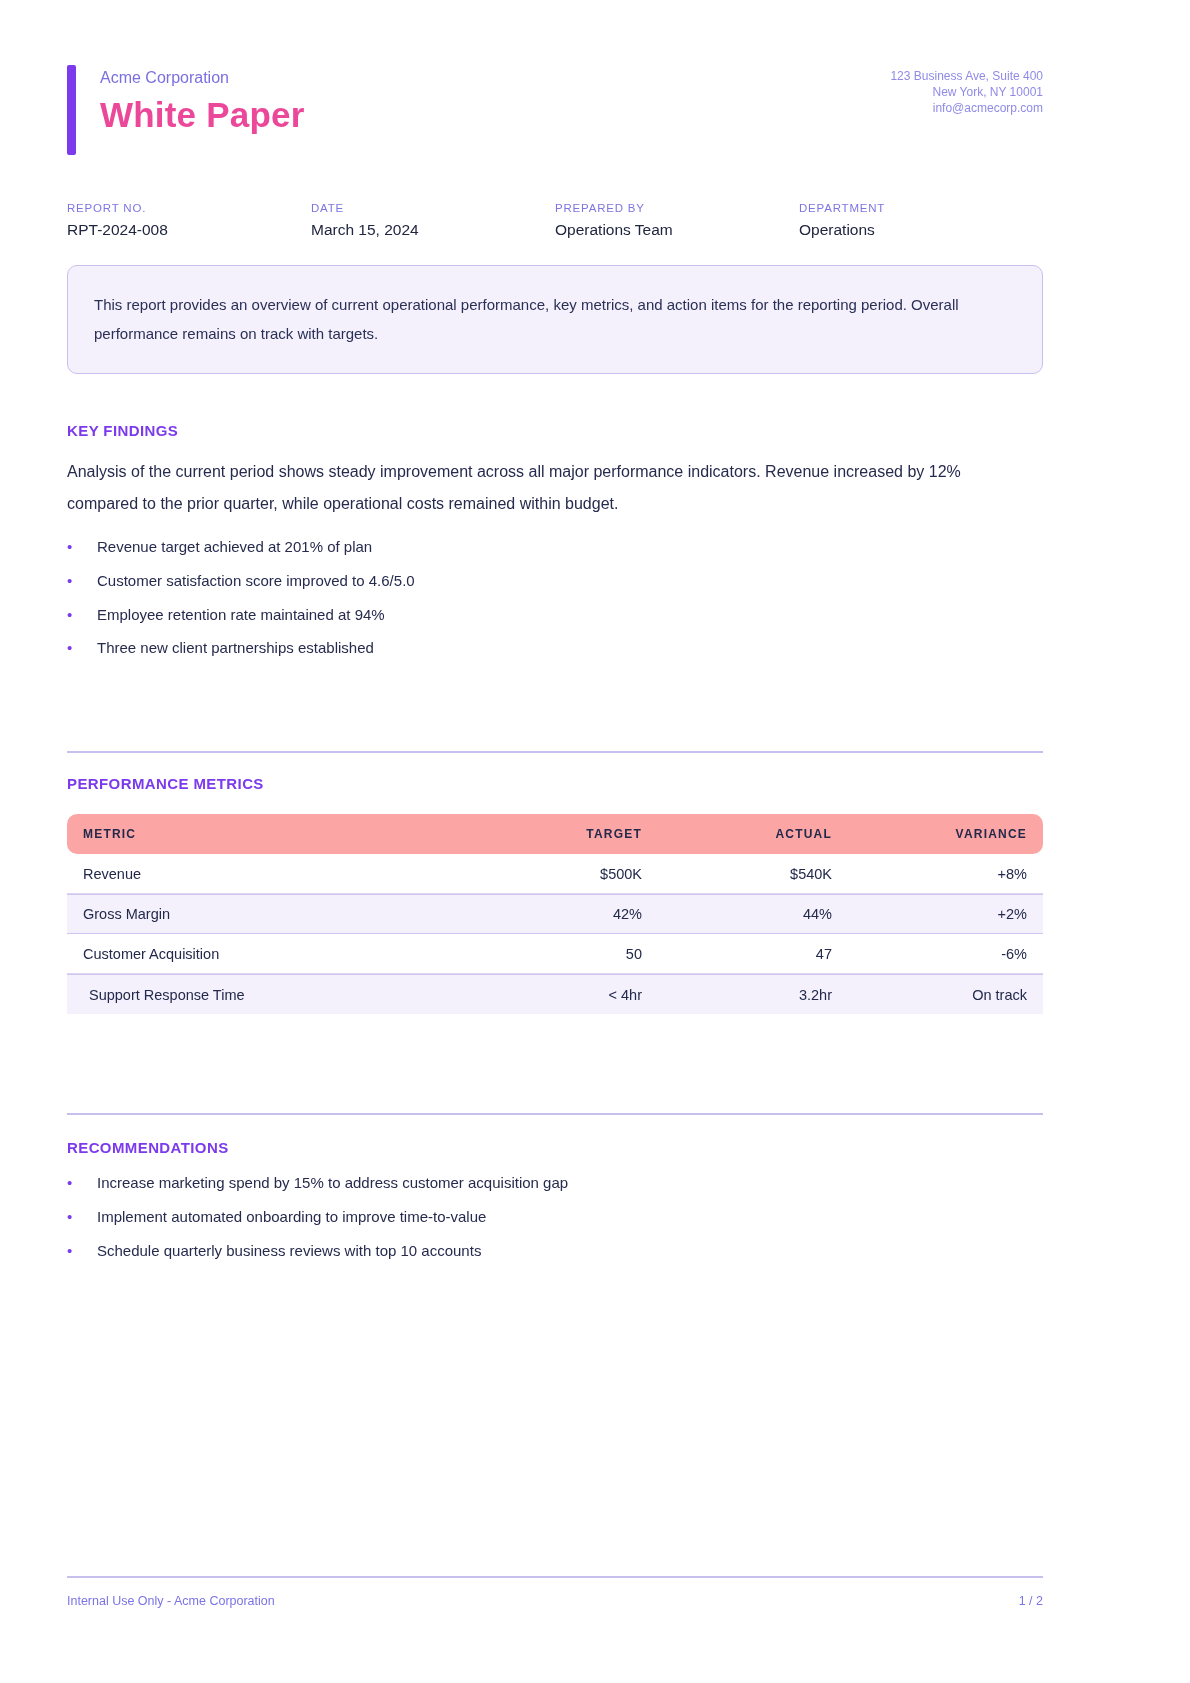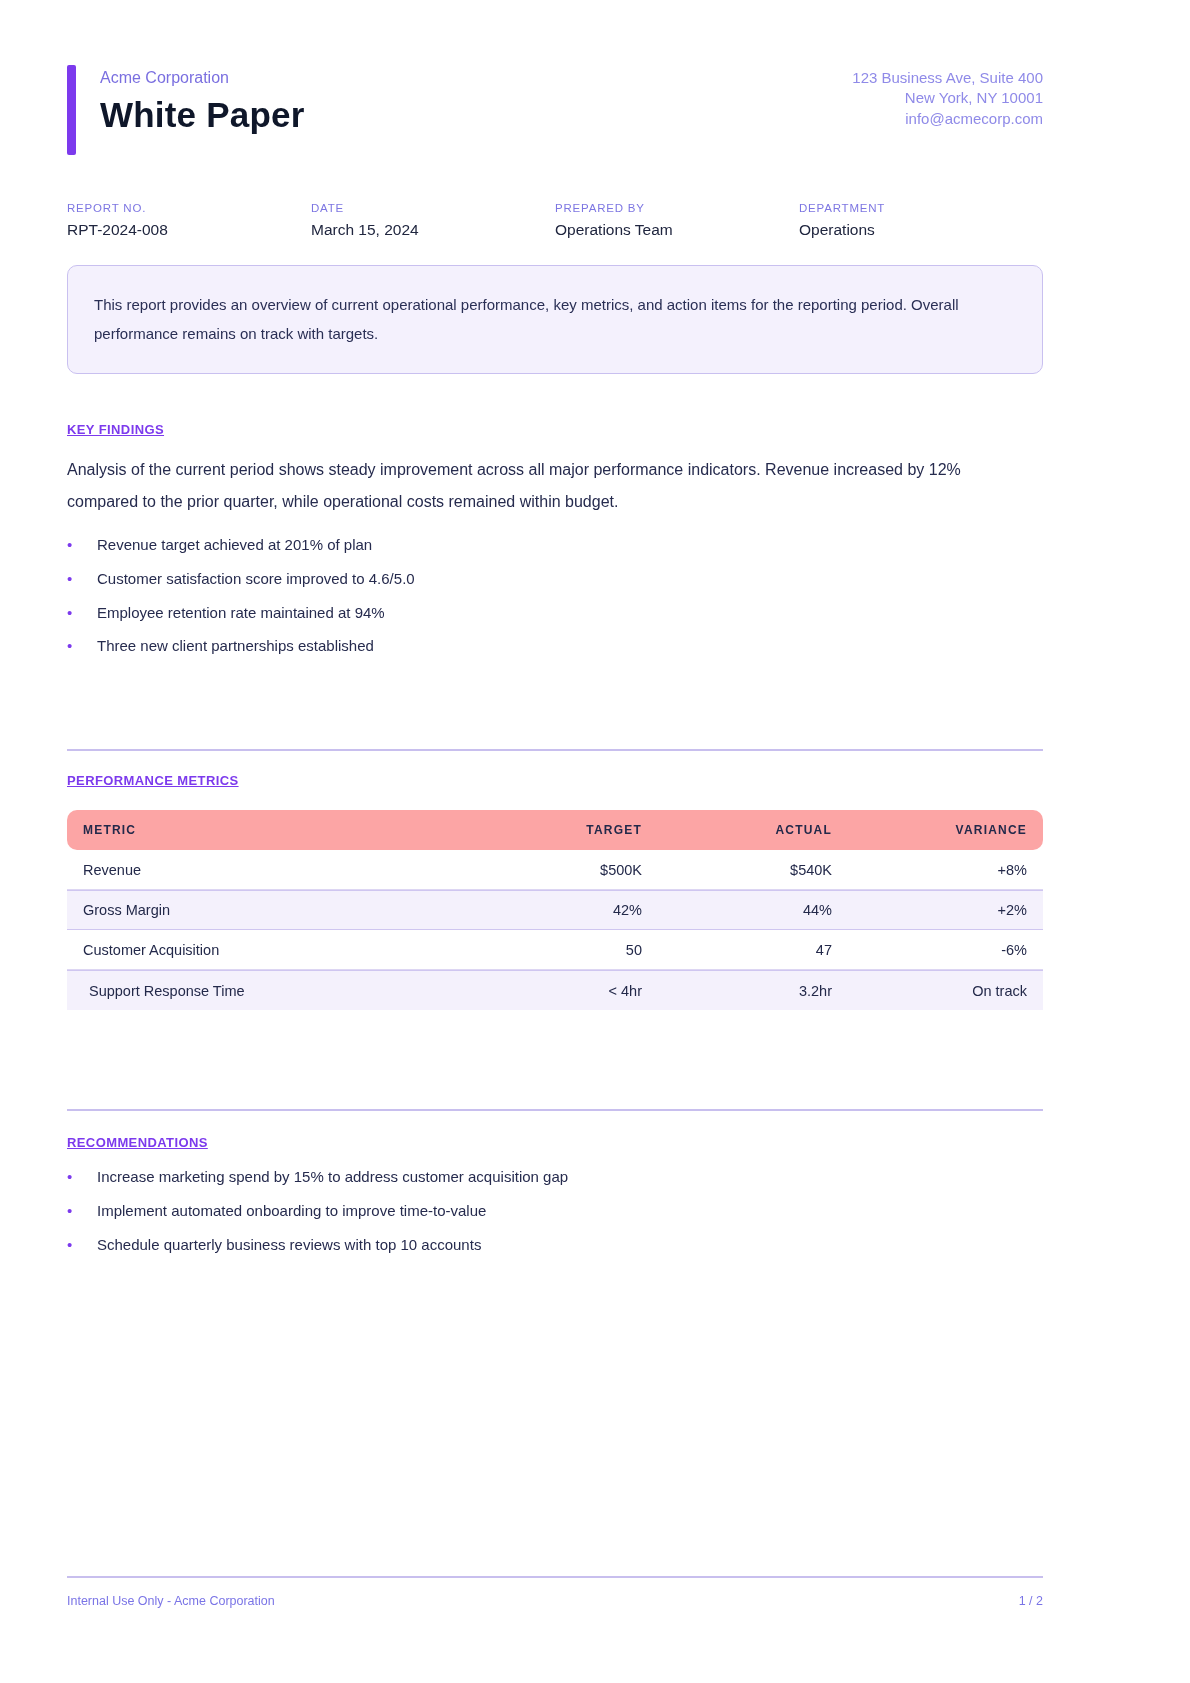--- a/index.html
+++ b/index.html
@@ -17,46 +17,45 @@
     padding: 65px 147px 0 67px;
     overflow: hidden;
     border-radius: 25px;
   }
 
   
   .brand-row { display: flex; justify-content: space-between; align-items: flex-start; }
   .brand-left { display: flex; align-items: stretch; }
   .accent-bar { width: 9px; background: #7c3aed; border-radius: 2px; margin-right: 24px; min-height: 90px; }
   .company { font-size: 16px; color: #7a6fe0; margin-top: 4px; }
-  .doc-title { font-size: 35px; font-weight: 700; color: #0f172a; margin-top: 8px; letter-spacing: 0.2px; }
-  .address { text-align: right; font-size: 15px; line-height: 1.35; color: #8f8ae8; margin-top: 3px; }
+  .doc-title { font-size: 35px; font-weight: 700; color: #ec4899; margin-top: 8px; letter-spacing: 0.2px; }
+  .address { text-align: right; font-size: 12px; line-height: 1.35; color: #8f8ae8; margin-top: 3px; }
 
   
   .meta-row { display: flex; margin-top: 47px; }
   .meta-field { width: 244px; }
   .meta-label { font-size: 11.5px; letter-spacing: 0.8px; color: #7d76e2; text-transform: uppercase; }
   .meta-value { font-size: 15.5px; color: #20263f; margin-top: 7px; }
 
   
   .summary-box {
     margin-top: 26px;
     background: #f4f1fd;
     border: 1px solid #c9c0f0;
     border-radius: 10px;
     padding: 25px 26px;
   }
   .summary-box p { font-size: 15px; line-height: 1.9; color: #2a2f55; }
 
   
   .section-heading {
-    font-size: 13px;
+    font-size: 15px;
     font-weight: 700;
     color: #7c3aed;
     letter-spacing: 0.4px;
-    text-decoration: underline;
   }
   .kf-heading { margin-top: 48px; }
   .body-para { margin-top: 17px; font-size: 16px; line-height: 2.0; color: #262b4e; max-width: 960px; }
 
   ul.bullet-list { list-style: none; margin-top: 16px; }
   ul.bullet-list li { display: flex; align-items: baseline; margin-bottom: 12px; font-size: 15px; line-height: 1.45; color: #262b4e; }
   .bullet { color: #7c3aed; width: 30px; flex: 0 0 30px; font-size: 15px; }
 
   .divider { border: none; border-top: 2px solid #c8bfee; margin-top: 92px; }
   .divider-2 { margin-top: 99px; }

